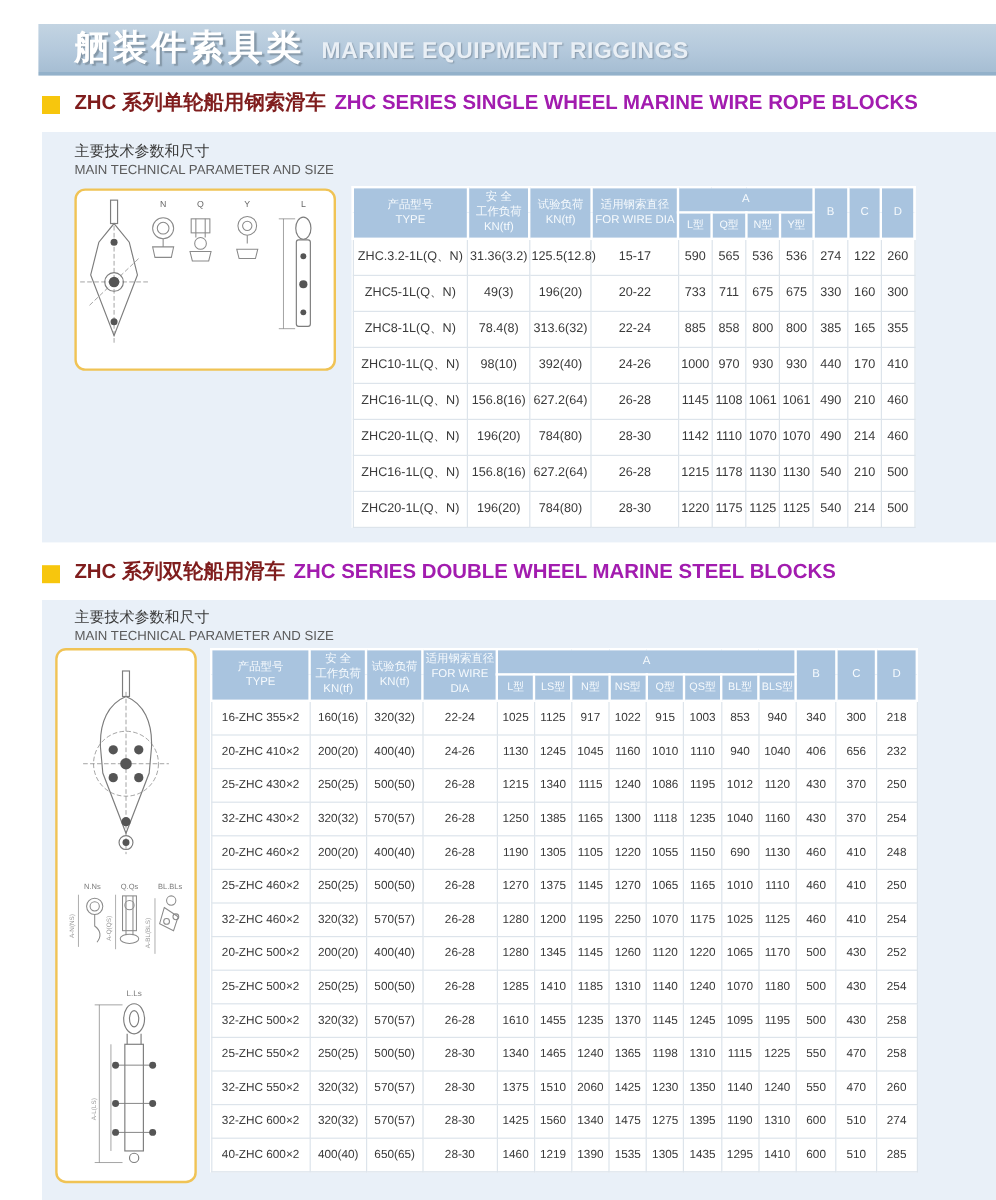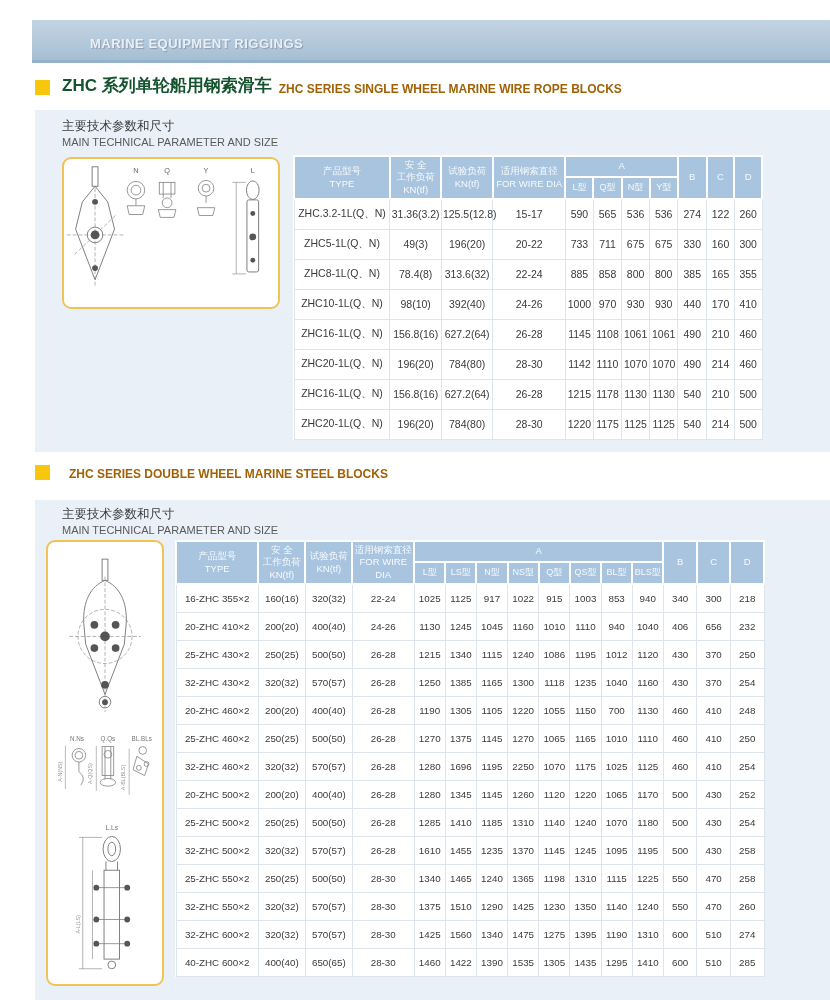--- a/index.html
+++ b/index.html
@@ -21,30 +21,30 @@
     position:absolute;left:32px;top:20px;right:0;height:43px;
     background:linear-gradient(180deg,#c3d4e2 0%,var(--banner-blue) 55%,#a6bed3 100%);
     border-bottom:3px solid var(--banner-strip);
     display:flex;align-items:center;padding-left:30px;
   }
   .banner-zh{
     font-size:29px;font-weight:bold;color:#fff;letter-spacing:3px;
     text-shadow:2px 2px 1px #8598a8;
   }
   .banner-en{
-    font-size:13px;font-weight:bold;color:#e9eff5;margin-left:28px;margin-top:6px;
+    font-size:19px;font-weight:bold;color:#e9eff5;margin-left:14px;margin-top:6px;
     text-shadow:1px 1px 1px #8b9dae;letter-spacing:0.5px;
   }
   .section-heading{position:absolute;left:35px;display:flex;align-items:flex-end;}
   .heading-square{
     width:15px;height:15px;background:var(--accent-yellow);
     margin-right:12px;margin-bottom:2px;flex:0 0 auto;
   }
-  .heading-zh{font-size:17px;font-weight:bold;color:#14532d;}
-  .heading-en{font-size:12px;font-weight:bold;color:#a16207;margin-left:7px;padding-bottom:1px;}
+  .heading-zh{font-size:17px;font-weight:bold;color:#7f1d1d;}
+  .heading-en{font-size:17px;font-weight:bold;color:#a21caf;margin-left:7px;padding-bottom:1px;}
   .panel{position:absolute;left:35px;right:0;background:var(--panel-blue);}
   #panel-1{top:110px;height:342px;}
   #panel-2{top:500px;height:500px;}
   .param-label{position:absolute;left:27px;top:8px;line-height:1.35;}
   #panel-2 .param-label{top:6px;}
   .param-zh{font-size:12.5px;color:#3a3a3a;display:block;}
   .param-en{font-size:11px;color:#5a5a5a;display:block;}
   .diagram-box{
     position:absolute;background:#fff;border:2px solid var(--diagram-border);
     border-radius:9px;
@@ -73,20 +73,21 @@
   #heading-1{top:74px;}
   #heading-2{top:465px;}
   text{font-family:"Liberation Sans",sans-serif;}
 </style>
 </head>
 <body>
 
 <div>
 
   <header class="banner">
+    <span class="banner-zh">舾装件索具类</span>
     <span class="banner-en">MARINE EQUIPMENT RIGGINGS</span>
   </header>
 
   <div class="section-heading" id="heading-1">
     <span class="heading-square"></span>
     <span class="heading-zh">ZHC 系列单轮船用钢索滑车</span>
     <span class="heading-en">ZHC SERIES SINGLE WHEEL MARINE WIRE ROPE BLOCKS</span>
   </div>
 
   <div class="panel" id="panel-1">
@@ -296,20 +297,21 @@
             <td>540</td>
             <td>214</td>
             <td>500</td>
           </tr>
         </tbody>
       </table>
   </div>
 
   <div class="section-heading" id="heading-2">
     <span class="heading-square"></span>
+    <span class="heading-zh">ZHC 系列双轮船用滑车</span>
     <span class="heading-en">ZHC SERIES DOUBLE WHEEL MARINE STEEL BLOCKS</span>
   </div>
 
   <div class="panel" id="panel-2">
     <div class="param-label">
       <span class="param-zh">主要技术参数和尺寸</span>
       <span class="param-en">MAIN TECHNICAL PARAMETER AND SIZE</span>
     </div>
 
     <div class="diagram-box" id="diagram-box-2">
@@ -507,21 +509,21 @@
             <td>20-ZHC 460×2</td>
             <td>200(20)</td>
             <td>400(40)</td>
             <td>26-28</td>
             <td>1190</td>
             <td>1305</td>
             <td>1105</td>
             <td>1220</td>
             <td>1055</td>
             <td>1150</td>
-            <td>700</td>
+            <td>690</td>
             <td>1130</td>
             <td>460</td>
             <td>410</td>
             <td>248</td>
           </tr>
           <tr>
             <td>25-ZHC 460×2</td>
             <td>250(25)</td>
             <td>500(50)</td>
             <td>26-28</td>
@@ -536,21 +538,21 @@
             <td>460</td>
             <td>410</td>
             <td>250</td>
           </tr>
           <tr>
             <td>32-ZHC 460×2</td>
             <td>320(32)</td>
             <td>570(57)</td>
             <td>26-28</td>
             <td>1280</td>
-            <td>1696</td>
+            <td>1200</td>
             <td>1195</td>
             <td>2250</td>
             <td>1070</td>
             <td>1175</td>
             <td>1025</td>
             <td>1125</td>
             <td>460</td>
             <td>410</td>
             <td>254</td>
           </tr>
@@ -622,21 +624,21 @@
             <td>470</td>
             <td>258</td>
           </tr>
           <tr>
             <td>32-ZHC 550×2</td>
             <td>320(32)</td>
             <td>570(57)</td>
             <td>28-30</td>
             <td>1375</td>
             <td>1510</td>
-            <td>1290</td>
+            <td>2060</td>
             <td>1425</td>
             <td>1230</td>
             <td>1350</td>
             <td>1140</td>
             <td>1240</td>
             <td>550</td>
             <td>470</td>
             <td>260</td>
           </tr>
           <tr>
@@ -655,21 +657,21 @@
             <td>600</td>
             <td>510</td>
             <td>274</td>
           </tr>
           <tr>
             <td>40-ZHC 600×2</td>
             <td>400(40)</td>
             <td>650(65)</td>
             <td>28-30</td>
             <td>1460</td>
-            <td>1422</td>
+            <td>1219</td>
             <td>1390</td>
             <td>1535</td>
             <td>1305</td>
             <td>1435</td>
             <td>1295</td>
             <td>1410</td>
             <td>600</td>
             <td>510</td>
             <td>285</td>
           </tr>

